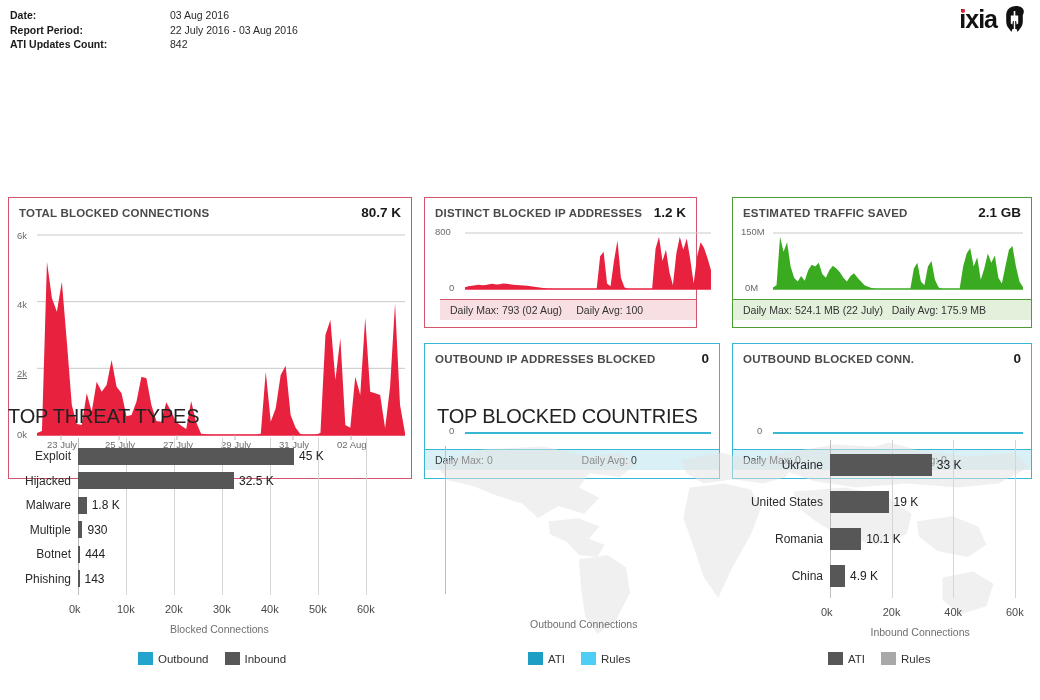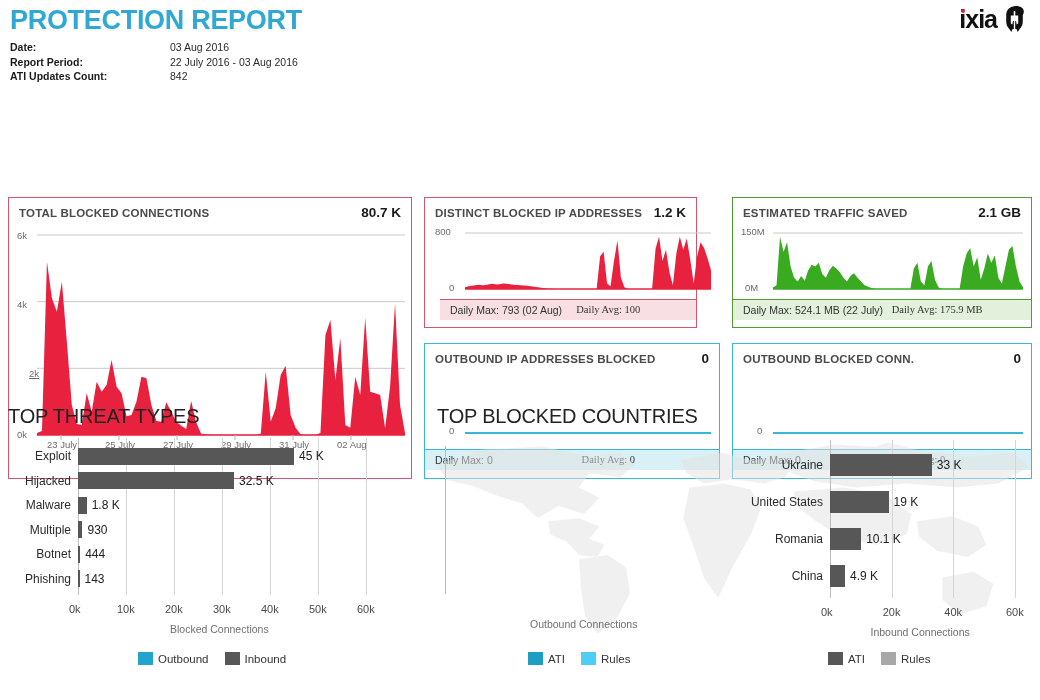--- a/index.html
+++ b/index.html
@@ -50,21 +50,21 @@
   .panel-title {
     font-size: 11.5px; font-weight: bold; color: #4a4a4a;
     letter-spacing: 0.2px;
   }
   .panel-value { font-size: 13.5px; font-weight: bold; color: #1a1a1a; }
   .panel-foot {
     display: flex; font-size: 10.5px; color: #333;
     padding: 4px 10px 4px 10px;
   }
   .foot-max { flex: 1.15; }
-  .foot-avg { flex: 1; font-family: Liberation Serif, serif; }
+  .foot-avg { flex: 1; }
 
   .p-red    { border: 1.5px solid #d2566b; }
   .p-red .panel-foot { background: #f8dfe3; border-top: 1.5px solid #d2566b; margin-left: 15px; }
   .p-green  { border: 1.5px solid #4f9c32; }
   .p-green .panel-foot { background: #e3f0dc; border-top: 1.5px solid #4f9c32; }
   .p-cyan   { border: 1.5px solid #37b7d4; }
   .p-cyan .panel-foot { background: #d9f0f6; border-top: 1.5px solid #37b7d4; }
 
   .chart-area { position: relative; }
   .axis-label {
@@ -112,21 +112,20 @@
   
   #world-map {
     position: absolute; left: 425px; top: 424px;
     width: 615px; height: 215px; opacity: 0.5;
   }
 </style>
 </head>
 <body>
 
 <div class="header">
-  <div class="report-title">PROTECTION REPORT</div>
 
   <div class="meta-table">
     <div class="meta-row">
       <span class="meta-label">Date:</span>
       <span class="meta-value">03 Aug 2016</span>
     </div>
     <div class="meta-row">
       <span class="meta-label">Report Period:</span>
       <span class="meta-value">22 July 2016 - 03 Aug 2016</span>
     </div>
@@ -150,21 +149,21 @@
 <div class="panels">
 
   <div class="panel p-red" id="panel-total">
     <div class="panel-head">
       <span class="panel-title">TOTAL BLOCKED CONNECTIONS</span>
       <span class="panel-value">80.7 K</span>
     </div>
     <div class="chart-area" id="big-chart-wrap">
       <span class="axis-label" style="left:8px;  top:7px;">6k</span>
       <span class="axis-label" style="left:8px;  top:76px;">4k</span>
-      <span class="axis-label" style="left:20px;  top:145px;text-decoration:underline;">2k</span>
+      <span class="axis-label" style="left:8px;  top:145px;text-decoration:underline;">2k</span>
       <span class="axis-label" style="left:8px;  top:206px;">0k</span>
       <svg id="big-svg" style="position:absolute;left:28px;top:0;" width="368" height="232" viewBox="0 0 368 232" preserveAspectRatio="none">
           <line x1="0" x2="368" y1="145.33333333333334" y2="145.33333333333334" stroke="#c9c9c9" stroke-width="1"></line>
           <line x1="0" x2="368" y1="78.66666666666669" y2="78.66666666666669" stroke="#c9c9c9" stroke-width="1"></line>
           <line x1="0" x2="368" y1="12" y2="12" stroke="#c9c9c9" stroke-width="1"></line>
           <path d="M 0 212 L 0.00 210.00 L 4.97 208.00 L 9.95 38.67 L 14.92 75.33 L 19.89 88.67 L 24.86 58.67 L 29.84 118.67 L 34.81 182.00 L 39.78 201.00 L 44.76 202.00 L 49.73 170.33 L 54.70 188.67 L 59.68 158.67 L 64.65 168.67 L 69.62 162.00 L 74.59 137.00 L 79.57 163.67 L 84.54 170.33 L 89.51 193.33 L 94.49 192.00 L 99.46 178.67 L 104.43 153.67 L 109.41 155.33 L 114.38 182.00 L 119.35 198.00 L 124.32 198.67 L 129.30 179.33 L 134.27 188.67 L 139.24 198.67 L 144.22 202.67 L 149.19 206.00 L 154.16 178.00 L 159.14 199.33 L 164.11 210.67 L 169.08 211.33 L 174.05 211.67 L 179.03 211.67 L 184.00 211.67 L 188.97 211.67 L 193.95 211.67 L 198.92 211.67 L 203.89 211.67 L 208.86 211.67 L 213.84 211.67 L 218.81 211.67 L 223.78 210.67 L 228.76 148.67 L 233.73 198.67 L 238.70 185.33 L 243.68 152.00 L 248.65 142.67 L 253.62 192.00 L 258.59 204.67 L 263.57 211.33 L 268.54 211.67 L 273.51 211.67 L 278.49 211.67 L 283.46 210.00 L 288.43 112.00 L 293.41 97.00 L 298.38 157.00 L 303.35 115.33 L 308.32 202.00 L 313.30 204.67 L 318.27 153.67 L 323.24 172.00 L 328.22 94.67 L 333.19 168.67 L 338.16 170.33 L 343.14 172.00 L 348.11 205.33 L 353.08 163.67 L 358.05 80.33 L 363.03 182.00 L 368.00 210.00 L 368 212 Z" fill="#e8213f"></path>
           <line x1="0" x2="368" y1="212" y2="212" stroke="#e8213f" stroke-width="1.5"></line>
           <line x1="24" x2="24" y1="212" y2="217" stroke="#b5b5b5" stroke-width="1"></line>
           <line x1="82" x2="82" y1="212" y2="217" stroke="#b5b5b5" stroke-width="1"></line>
           <line x1="140" x2="140" y1="212" y2="217" stroke="#b5b5b5" stroke-width="1"></line>

